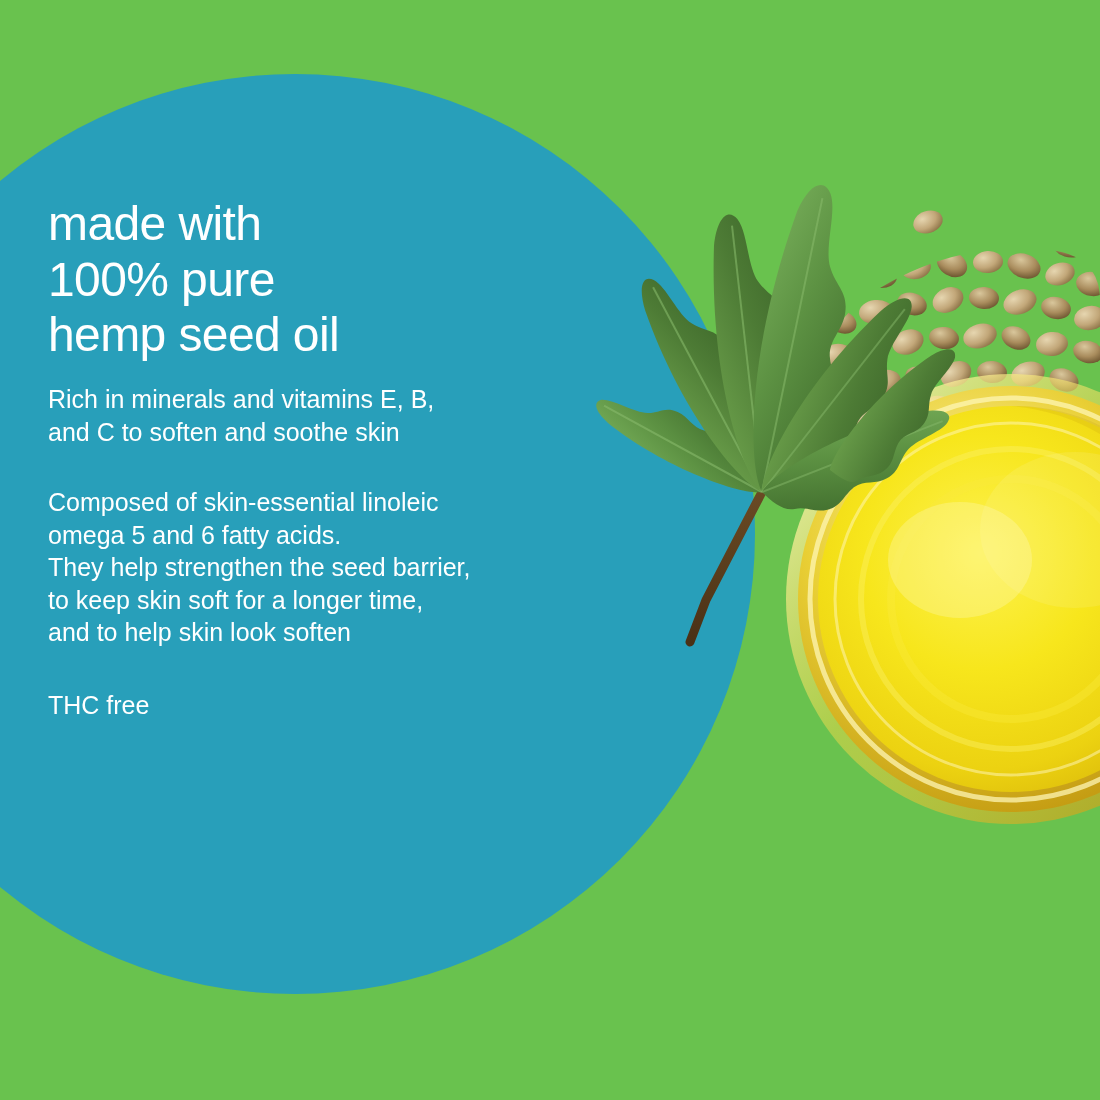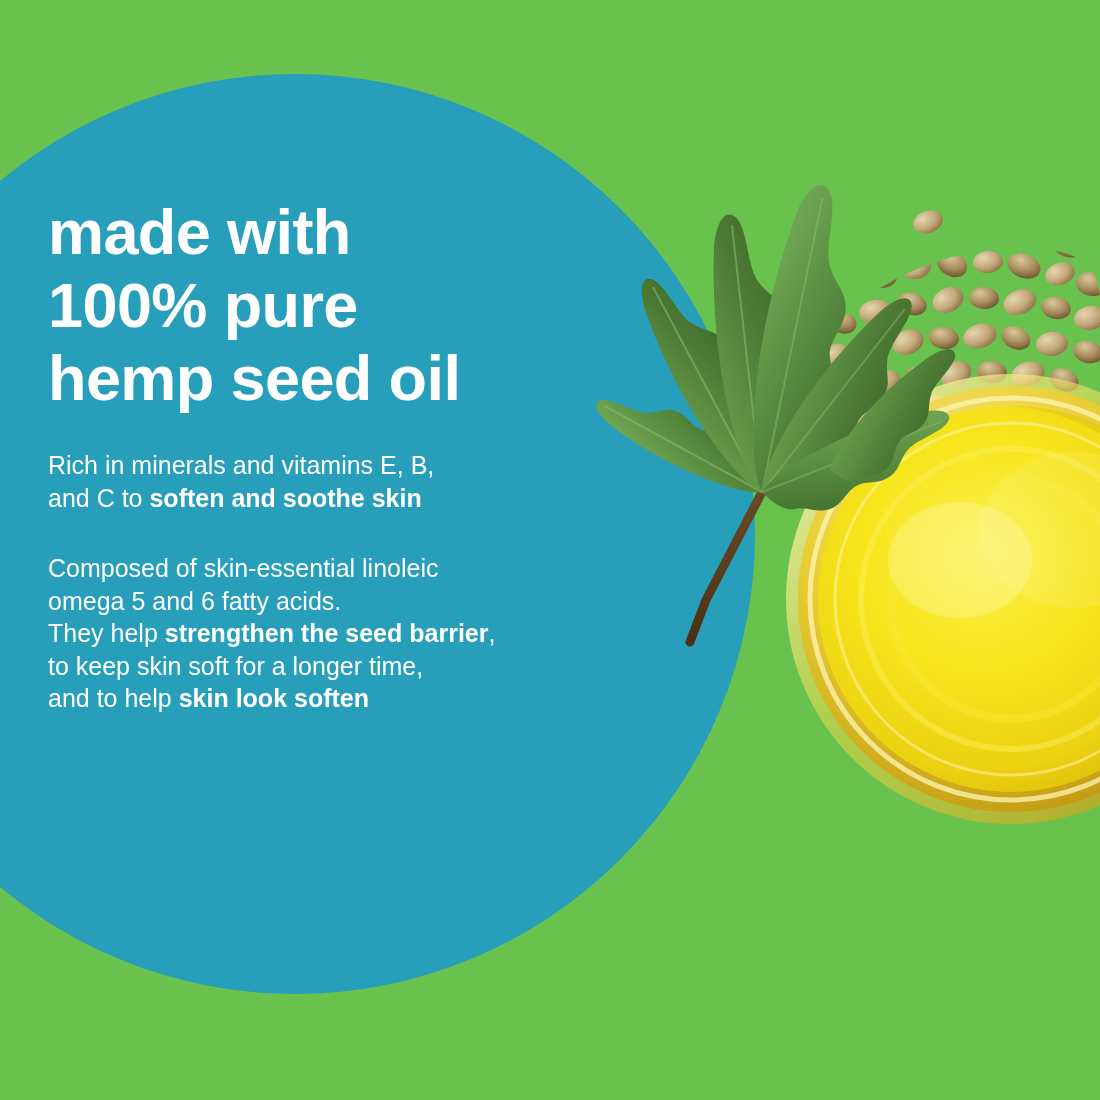--- a/index.html
+++ b/index.html
@@ -39,36 +39,36 @@
 
   
   .copy {
     position: absolute;
     left: 48px;
     top: 196px;
     width: 660px;
     color: #ffffff;
   }
   .headline {
-    font-size: 63px;
+    font-size: 48px;
     line-height: 1.16;
-    font-weight: 700;
+    font-weight: 400;
     letter-spacing: -0.6px;
     white-space: pre-line;
-    margin-bottom: 34px;
+    margin-bottom: 20px;
   }
   .para {
     font-size: 25px;
     line-height: 1.30;
     font-weight: 400;
     letter-spacing: 0px;
     margin-bottom: 38px;
     white-space: pre-line;
   }
-  .para b { font-weight: 700; }
+  .para b { font-weight: 400; }
   .para.tight { margin-bottom: 40px; }
   .para.last { margin-bottom: 0; }
 </style>
 </head>
 <body>
 
 <div id="stage">
 
   <div class="teal-circle"></div>
 
@@ -374,15 +374,16 @@
     <div class="headline">made with
 100% pure
 hemp seed oil</div>
     <div class="para"><span>Rich in minerals and vitamins E, B,
 and C to </span><b>soften and soothe skin</b></div>
     <div class="para tight"><span>Composed of skin-essential linoleic
 omega 5 and 6 fatty acids.
 They help </span><b>strengthen the seed barrier</b><span>,
 to keep skin soft for a longer time,
 and to help </span><b>skin look soften</b></div>
+    <div class="para last"><span>THC free</span></div>
   </div>
 
 </div>
 
 </body></html>

